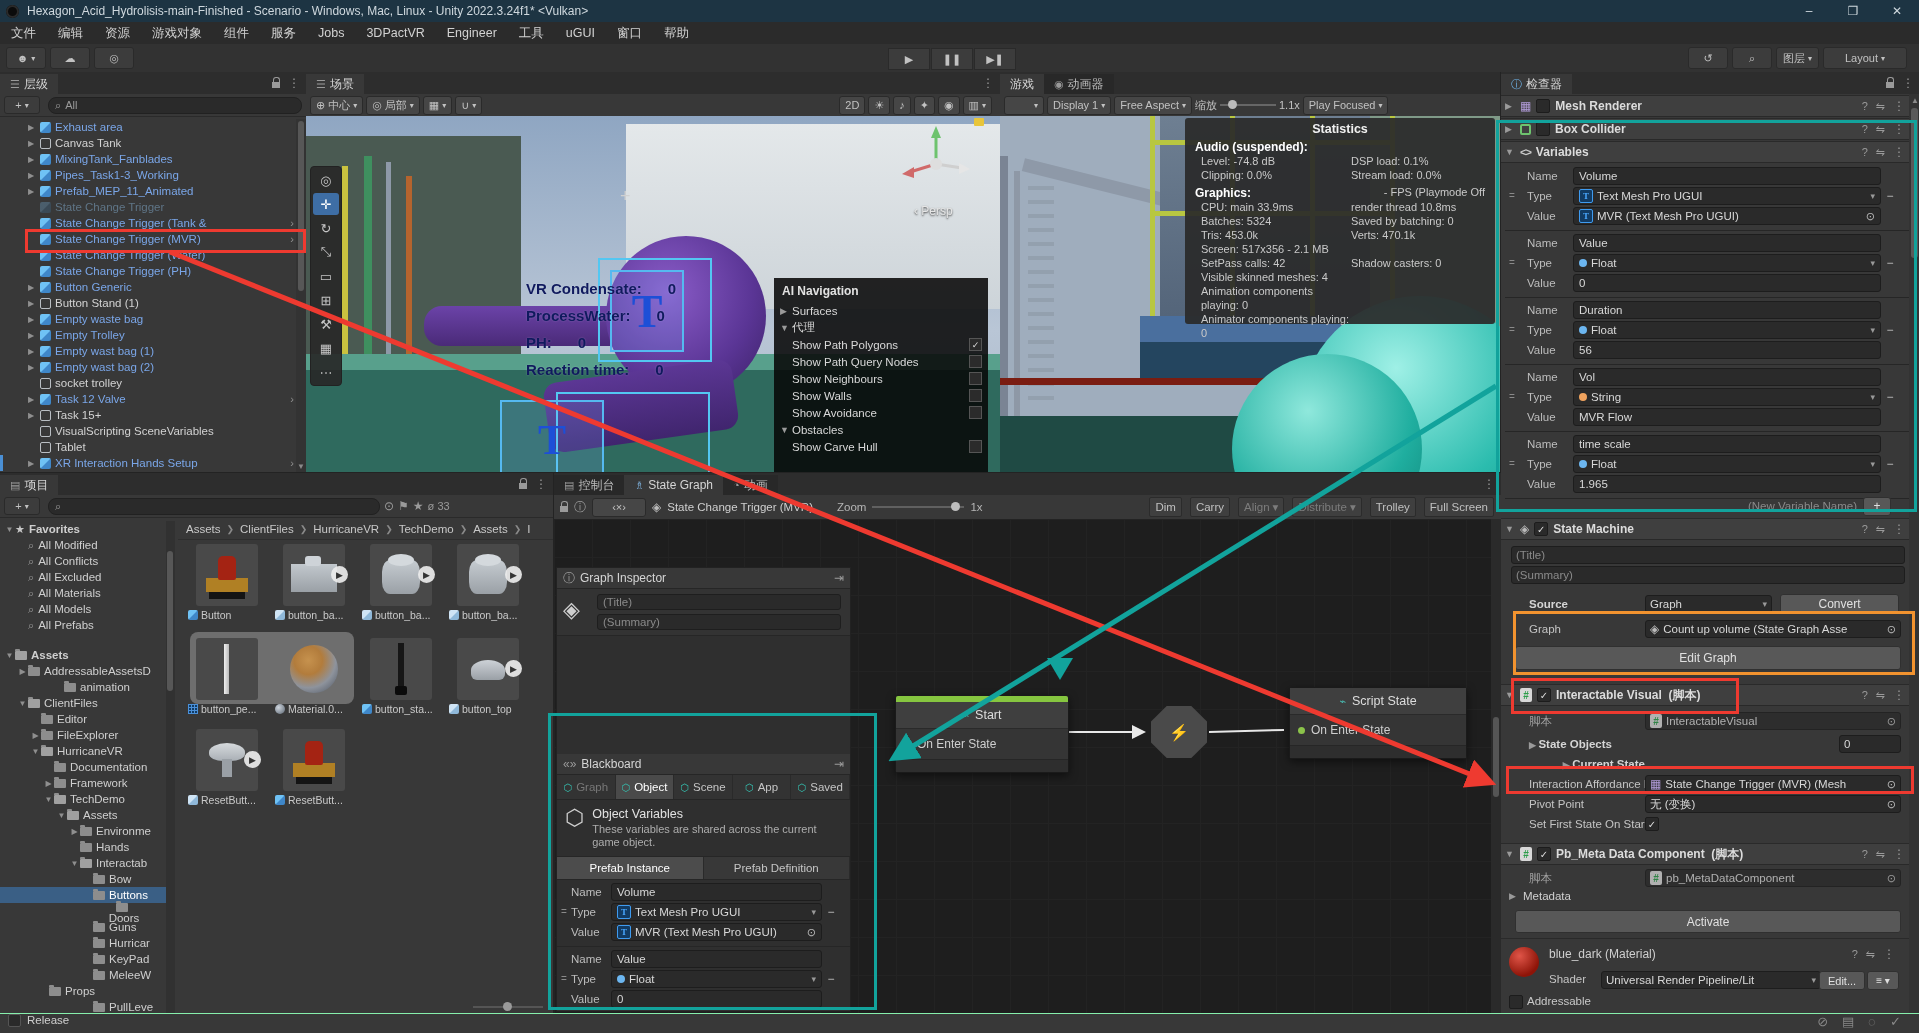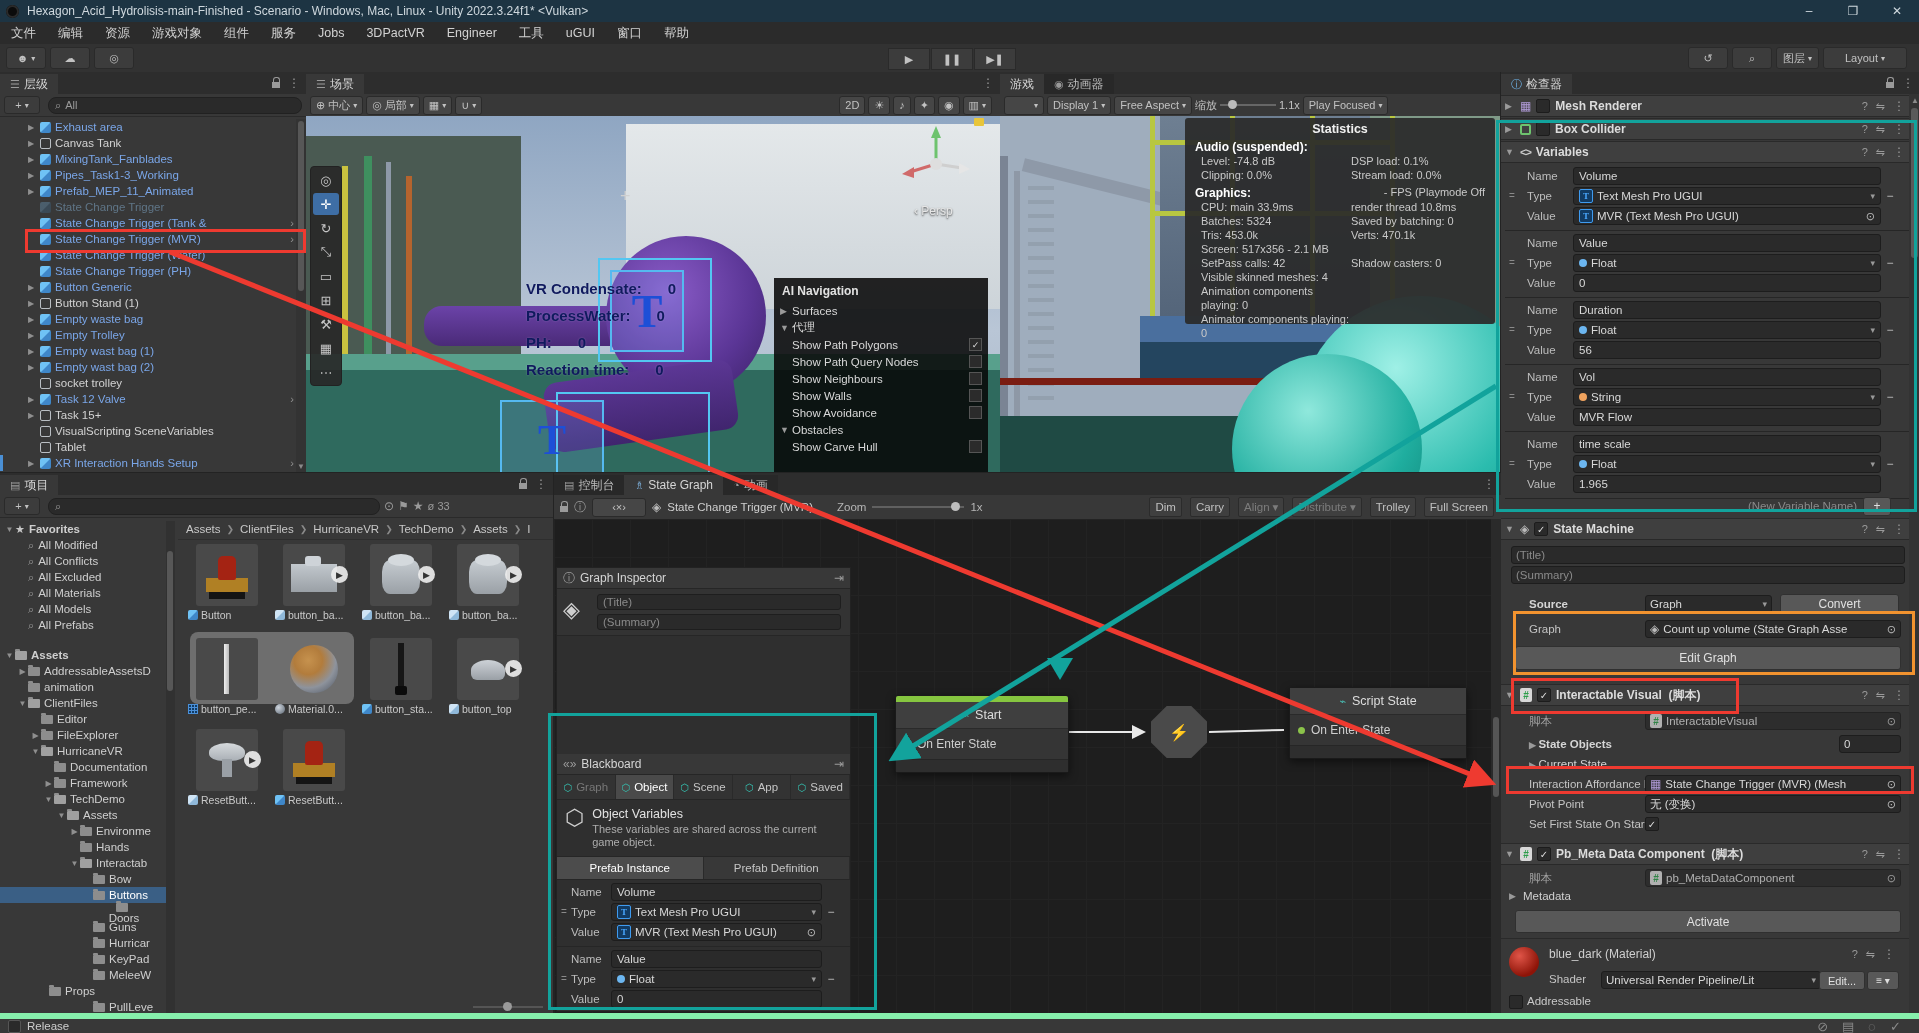--- a/index.html
+++ b/index.html
@@ -179,21 +179,21 @@
   #ov-desc{color:#adadad;font-size:11px;line-height:13px;width:230px;}
   #pf-tabs{display:flex;height:22px;border-bottom:1px solid #262626;}
   .pf-tab{flex:1;display:flex;align-items:center;justify-content:center;font-size:11.5px;color:#c5c5c5;background:#383838;border-right:1px solid #2a2a2a;}
   .pf-tab.active{background:#4c4c4c;color:#fff;}
   #bb-vars .v-label{padding-left:14px;width:40px;}
   #g-scroll{position:absolute;right:0;top:46px;width:10px;bottom:0;background:#2a2a2a;}
   #g-scroll .thumbv{position:absolute;left:2px;top:40%;width:6px;height:80px;background:#555;border-radius:3px;}
   .g-rbtn{color:#c0c0c0;font-size:11.5px;display:flex;align-items:center;gap:3px;padding:2px 5px;background:#3f3f3f;border:1px solid #2b2b2b;border-radius:2px;}
   .g-rbtn.dim{color:#7c7c7c;}
   
-  #statusbar{left:0;top:1013px;width:1919px;height:20px;background:#383838;border-top:6px solid #86efac;display:flex;align-items:center;padding:0 8px;gap:6px;box-sizing:border-box;}
+  #statusbar{left:0;top:1013px;width:1919px;height:20px;background:#383838;border-top:1px solid #86efac;display:flex;padding:0 8px;gap:6px;box-sizing:border-box;}
   #statusbar .chip{width:11px;height:11px;background:#2a2a2a;border:1px solid #555;border-radius:2px;}
   #status-right{margin-left:auto;display:flex;gap:14px;color:#8a8a8a;font-size:13px;padding-right:10px;}
   
   #annotations{position:absolute;left:0;top:0;width:1919px;height:1033px;pointer-events:none;z-index:60;}
   .annbox{position:absolute;box-sizing:border-box;}
   
   #gizmo{position:absolute;left:590px;top:6px;z-index:5;}
 </style>
 </head>
 <body>
@@ -902,21 +902,21 @@
           <span>InteractableVisual</span>
           <span class="obj-pick">⊙</span>
         </div>
     </div>
     <div id="iv-rows" class="abs" style="left:4px;top:661px;width:404px">
         <div class="fieldrow">
           <span class="flabel" style="color: rgb(213, 213, 213); font-weight: bold;"><span class="c-arrow">▶ </span>State Objects</span>
           <div class="ffield" style="max-width: 52px; margin-left: auto;">0</div>
         </div>
         <div class="fieldrow">
-          <span class="flabel" style="color: rgb(213, 213, 213); font-weight: normal;"><span class="c-arrow">▶ </span>Current State</span>
+          <span class="flabel" style="color: rgb(213, 213, 213); font-weight: bold; text-align: right;"><span class="c-arrow">▶ </span>Current State</span>
         </div>
         <div class="fieldrow">
           <span class="flabel">Interaction Affordance F</span>
           <div class="ffield">
             <span class="icn-mesh">▦</span>
             <span>State Change Trigger (MVR) (Mesh</span>
             <span class="obj-pick">⊙</span>
           </div>
         </div>
         <div class="fieldrow">
@@ -1044,21 +1044,21 @@
         <div class="t-row" style="padding-left: 4px; margin-top: 14px;">
           <span class="t-arrow">▼</span>
           <span class="foldericn open"></span>
           <span class="t-bold">Assets</span>
         </div>
         <div class="t-row" style="padding-left: 17px;">
           <span class="t-arrow">▶</span>
           <span class="foldericn"></span>
           <span>AddressableAssetsD</span>
         </div>
-        <div class="t-row" style="padding-left: 17px;">
+        <div class="t-row" style="padding-left: 17px; justify-content: center;">
           <span class="t-arrow"></span>
           <span class="foldericn"></span>
           <span>animation</span>
         </div>
         <div class="t-row" style="padding-left: 17px;">
           <span class="t-arrow">▼</span>
           <span class="foldericn open"></span>
           <span>ClientFiles</span>
         </div>
         <div class="t-row" style="padding-left: 30px;">

